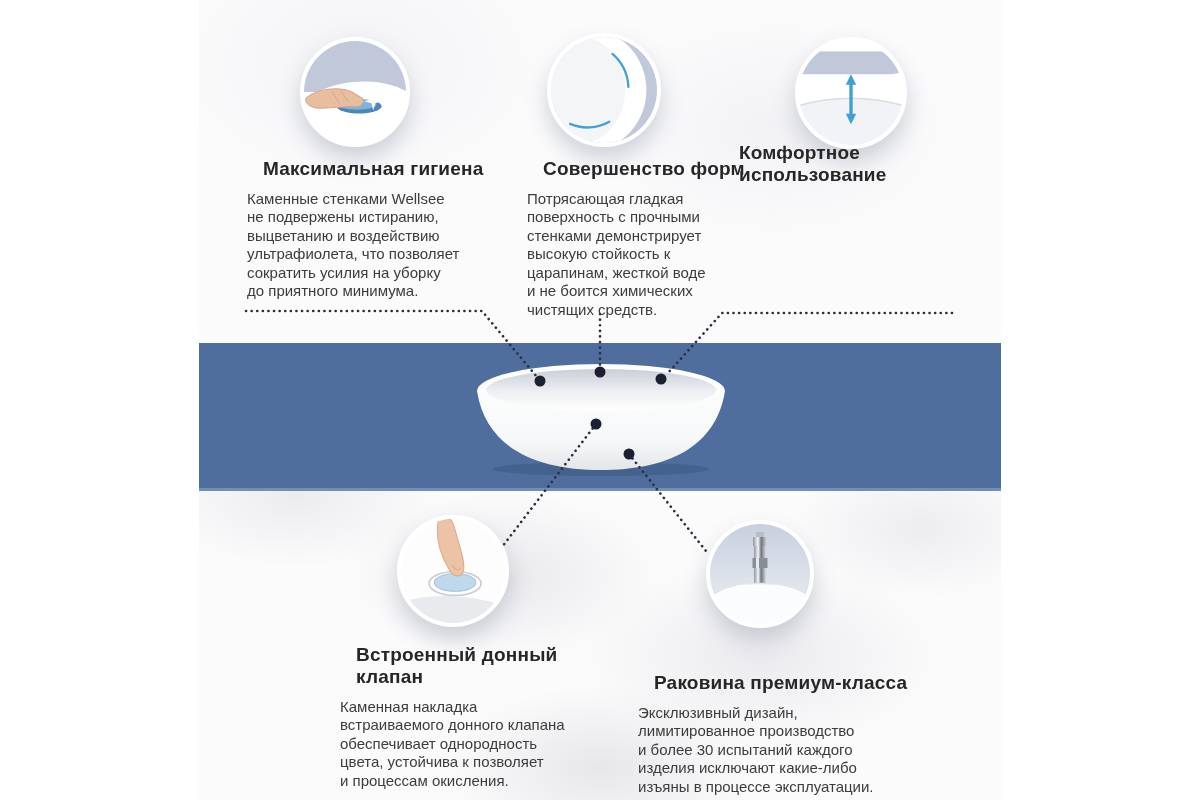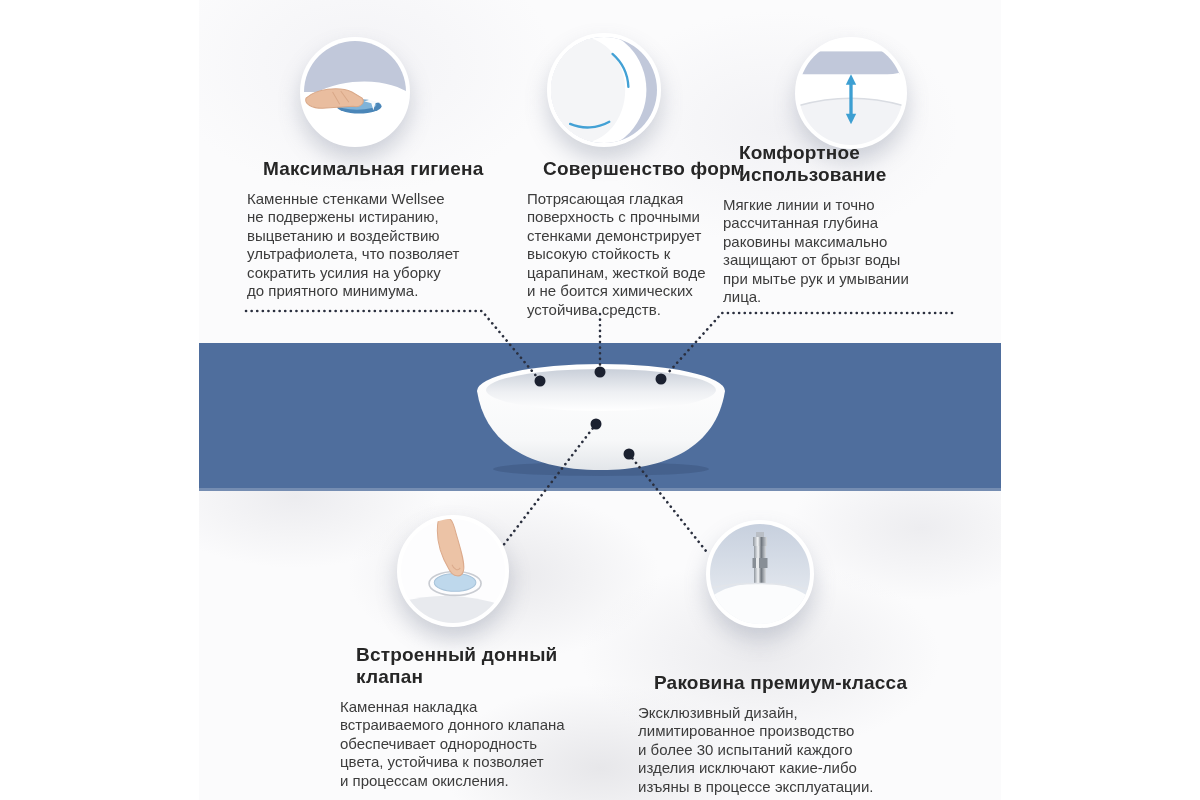--- a/index.html
+++ b/index.html
@@ -169,31 +169,25 @@
   </div>
 
   <div class="feature f2">
     <h3>Совершенство форм</h3>
     <p>Потрясающая гладкая
 поверхность с прочными
 стенками демонстрирует
 высокую стойкость к
 царапинам, жесткой воде
 и не боится химических
-устойчива средств.</p>
+чистящих средств.</p>
   </div>
 
   <div class="feature f3">
     <h3>Комфортное использование</h3>
-    <p>Мягкие линии и точно
-рассчитанная глубина
-раковины максимально
-защищают от брызг воды
-при мытье рук и умывании
-лица.</p>
   </div>
 
   <div class="feature f4">
     <h3>Встроенный донный клапан</h3>
     <p>Каменная накладка
 встраиваемого донного клапана
 обеспечивает однородность
 цвета, устойчива к позволяет
 и процессам окисления.</p>
   </div>

